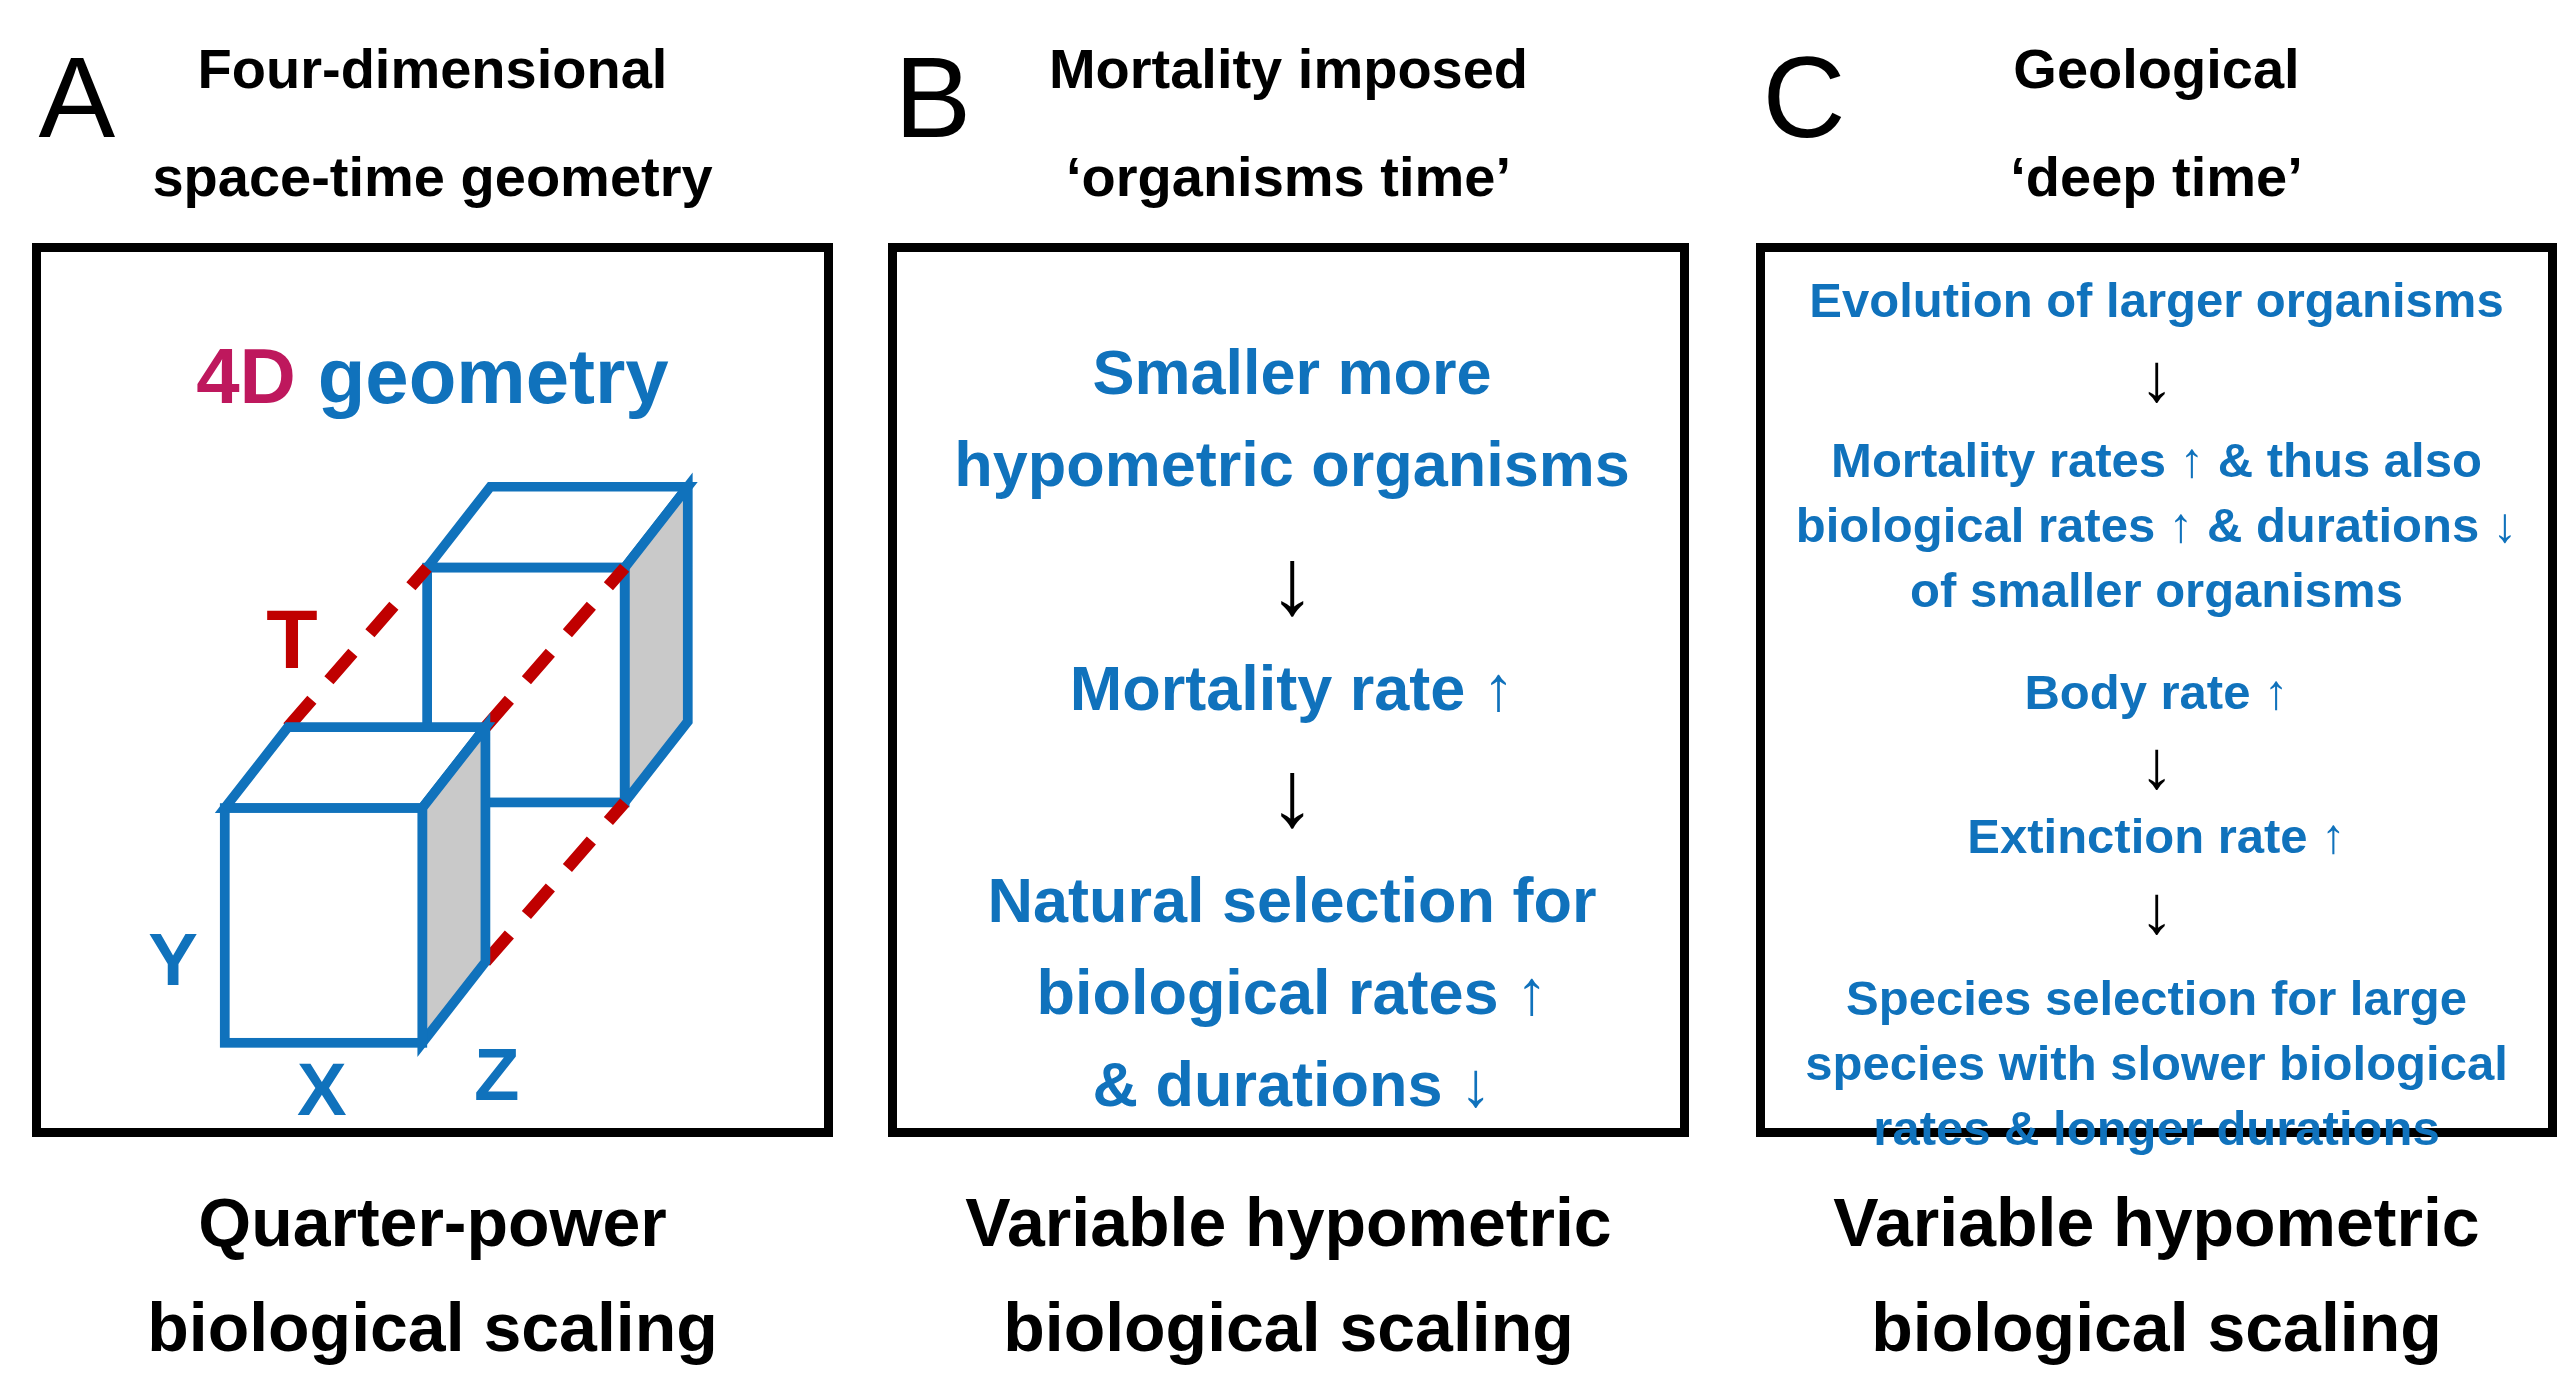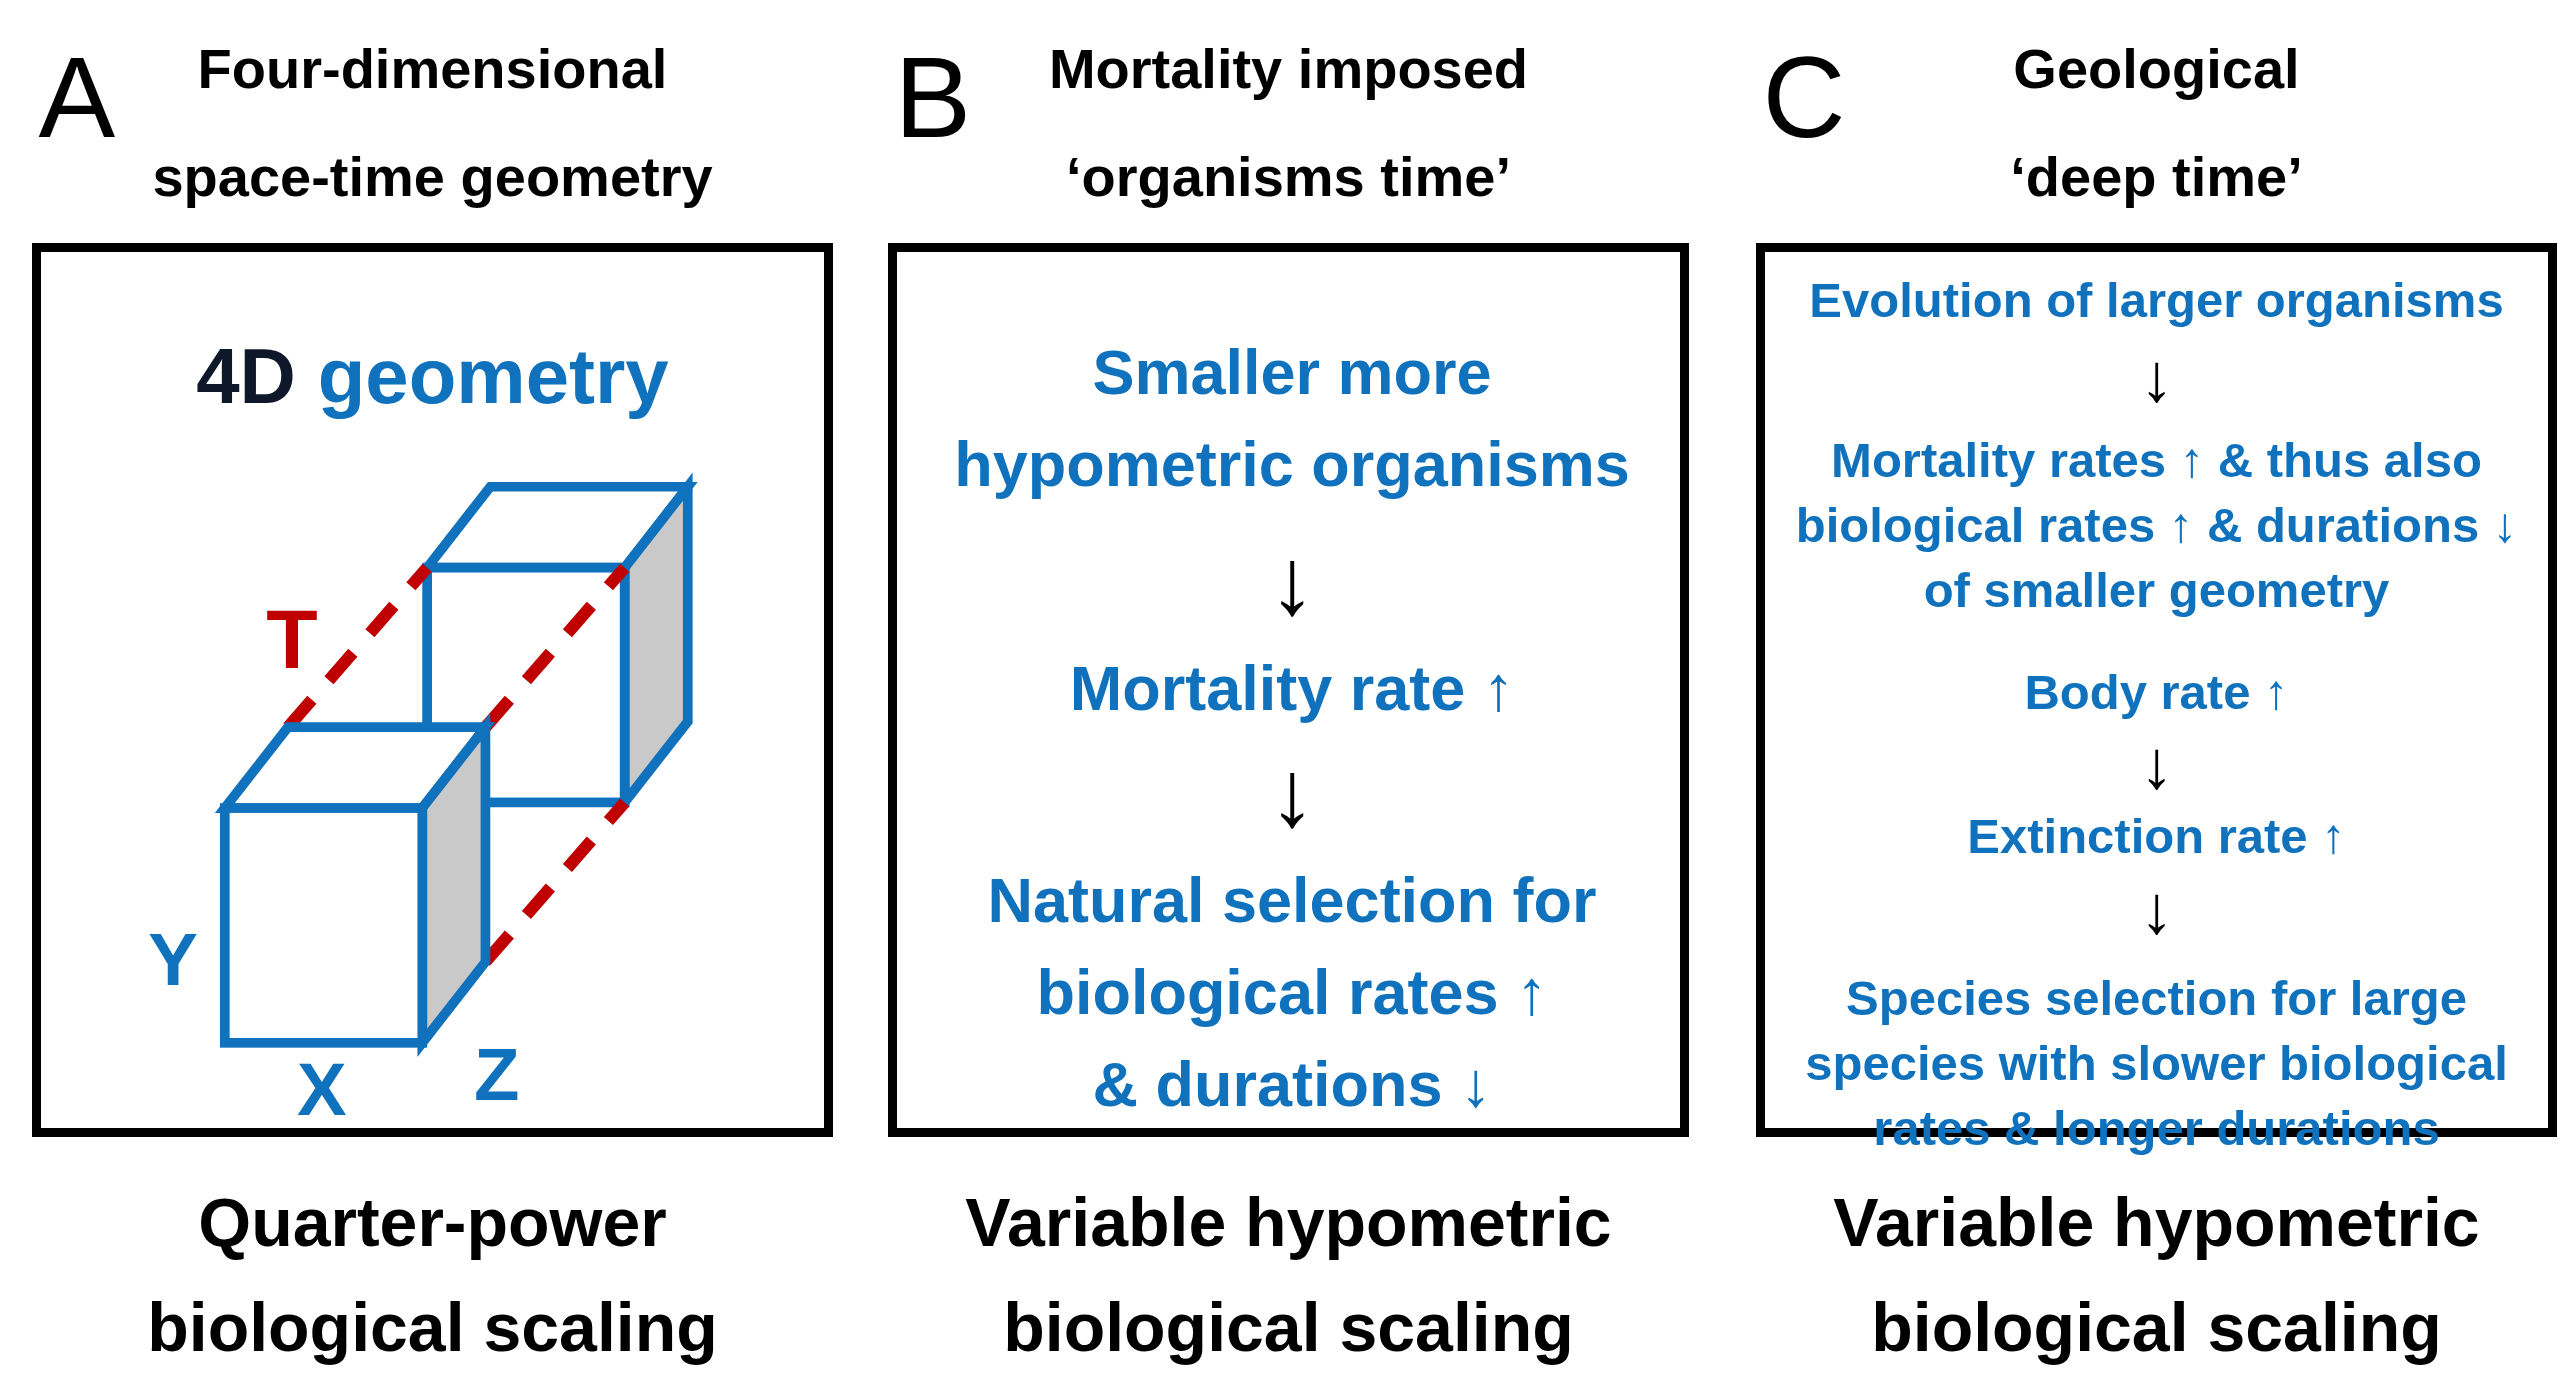--- a/index.html
+++ b/index.html
@@ -11,21 +11,21 @@
   .panel-title{position:absolute;top:14.6px;left:0;width:100%;text-align:center;
                font-size:56px;font-weight:700;line-height:108px;color:#000;white-space:nowrap;}
   .panel-box{position:absolute;top:243px;left:0;width:801px;height:894px;
              border:9.7px solid #000;box-sizing:border-box;background:#fff;}
   .caption{position:absolute;top:1170px;left:0;width:100%;text-align:center;
            font-size:68px;font-weight:700;line-height:105px;color:#000;white-space:nowrap;}
   
   #box-a{position:relative;}
   #cube-svg{position:absolute;left:0;top:0;width:782px;height:875px;}
   .box4d{position:relative;margin-top:79px;text-align:center;font-size:78px;font-weight:700;white-space:nowrap;}
-  .red{color:#0f172a;} .blue{color:#1072BC;}
+  .red{color:#be185d;} .blue{color:#1072BC;}
   
   #box-b{display:flex;flex-direction:column;align-items:center;padding-left:7px;}
   .b-text{font-size:63px;font-weight:700;color:#1072BC;line-height:92px;text-align:center;white-space:nowrap;}
   .arrow-big{font-size:94px;font-weight:700;color:#000;line-height:91px;}
   
   #box-c{display:flex;flex-direction:column;align-items:center;}
   .c-text{font-size:49px;font-weight:700;color:#1072BC;line-height:65px;text-align:center;white-space:nowrap;}
   .arrow-small{font-size:68px;font-weight:700;color:#000;line-height:73px;}
   .divider{width:631px;height:10.5px;background:#000;margin-top:16px;}
   .m0{margin-top:74px;} .mB1{margin-top:26px;} .mB2{margin-top:14.6px;}
@@ -118,21 +118,21 @@
       <div>Geological</div>
       <div>‘deep time’</div>
     </div>
 
     <div class="panel-box" id="box-c">
       <div class="c-text mC0">Evolution of larger organisms</div>
       <div class="arrow-small mC1">↓</div>
       <div class="c-text mC2">
         <div>Mortality rates ↑ &amp; thus also</div>
         <div>biological rates ↑ &amp; durations ↓</div>
-        <div>of smaller geometry</div>
+        <div>of smaller organisms</div>
       </div>
       <div class="divider"></div>
       <div class="c-text mC3">Body rate ↑</div>
       <div class="arrow-small mC4">↓</div>
       <div class="c-text mC4">Extinction rate ↑</div>
       <div class="arrow-small mC4">↓</div>
       <div class="c-text mC5">
         <div>Species selection for large</div>
         <div>species with slower biological</div>
         <div>rates &amp; longer durations</div>

